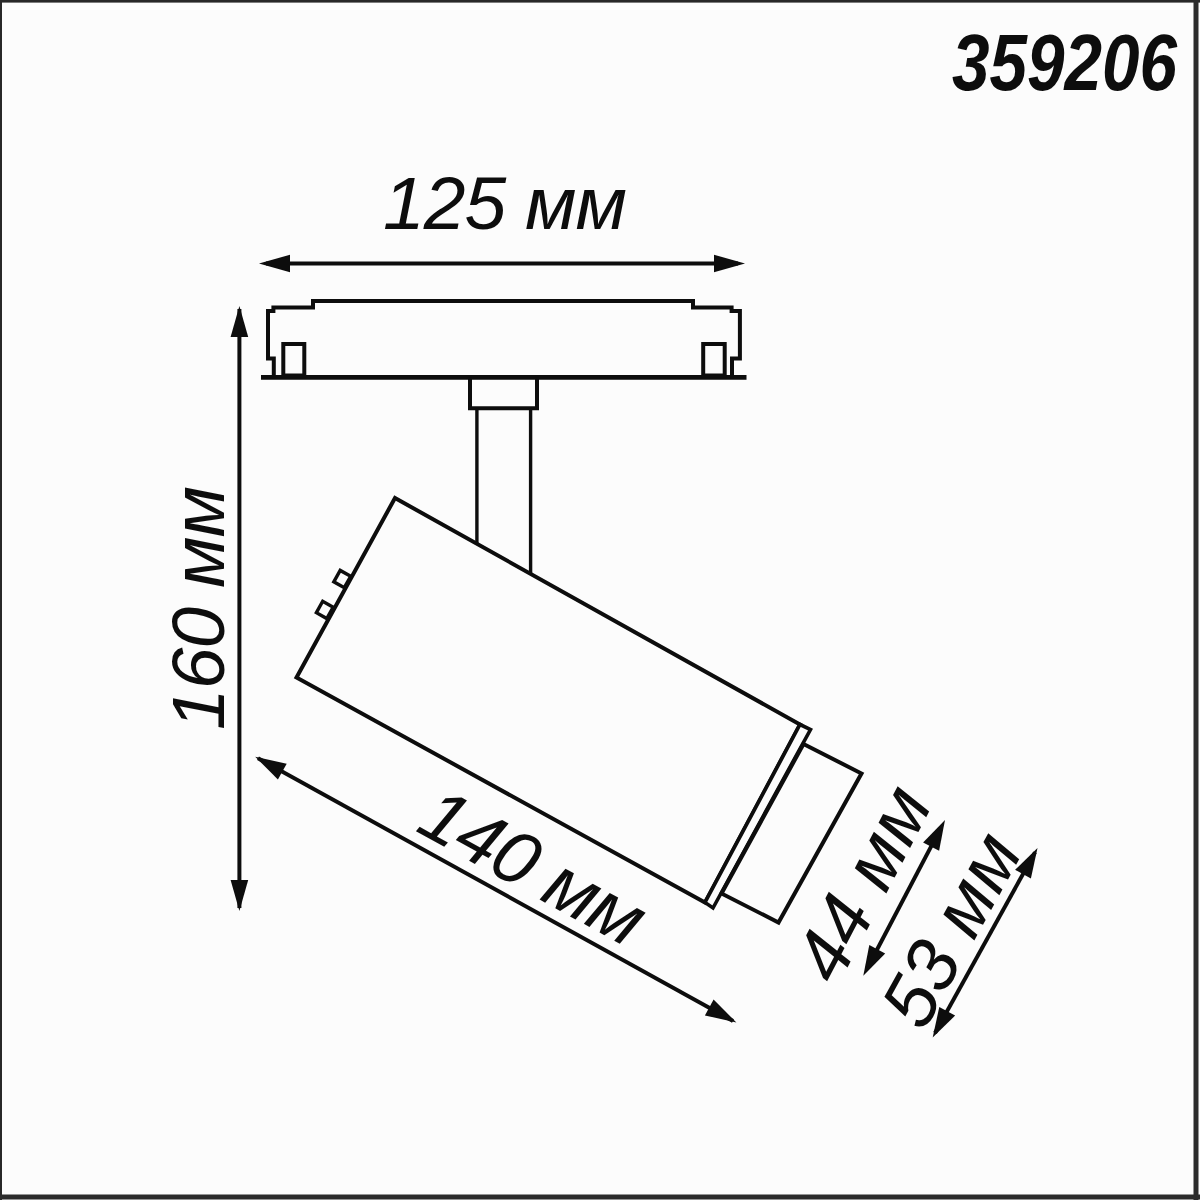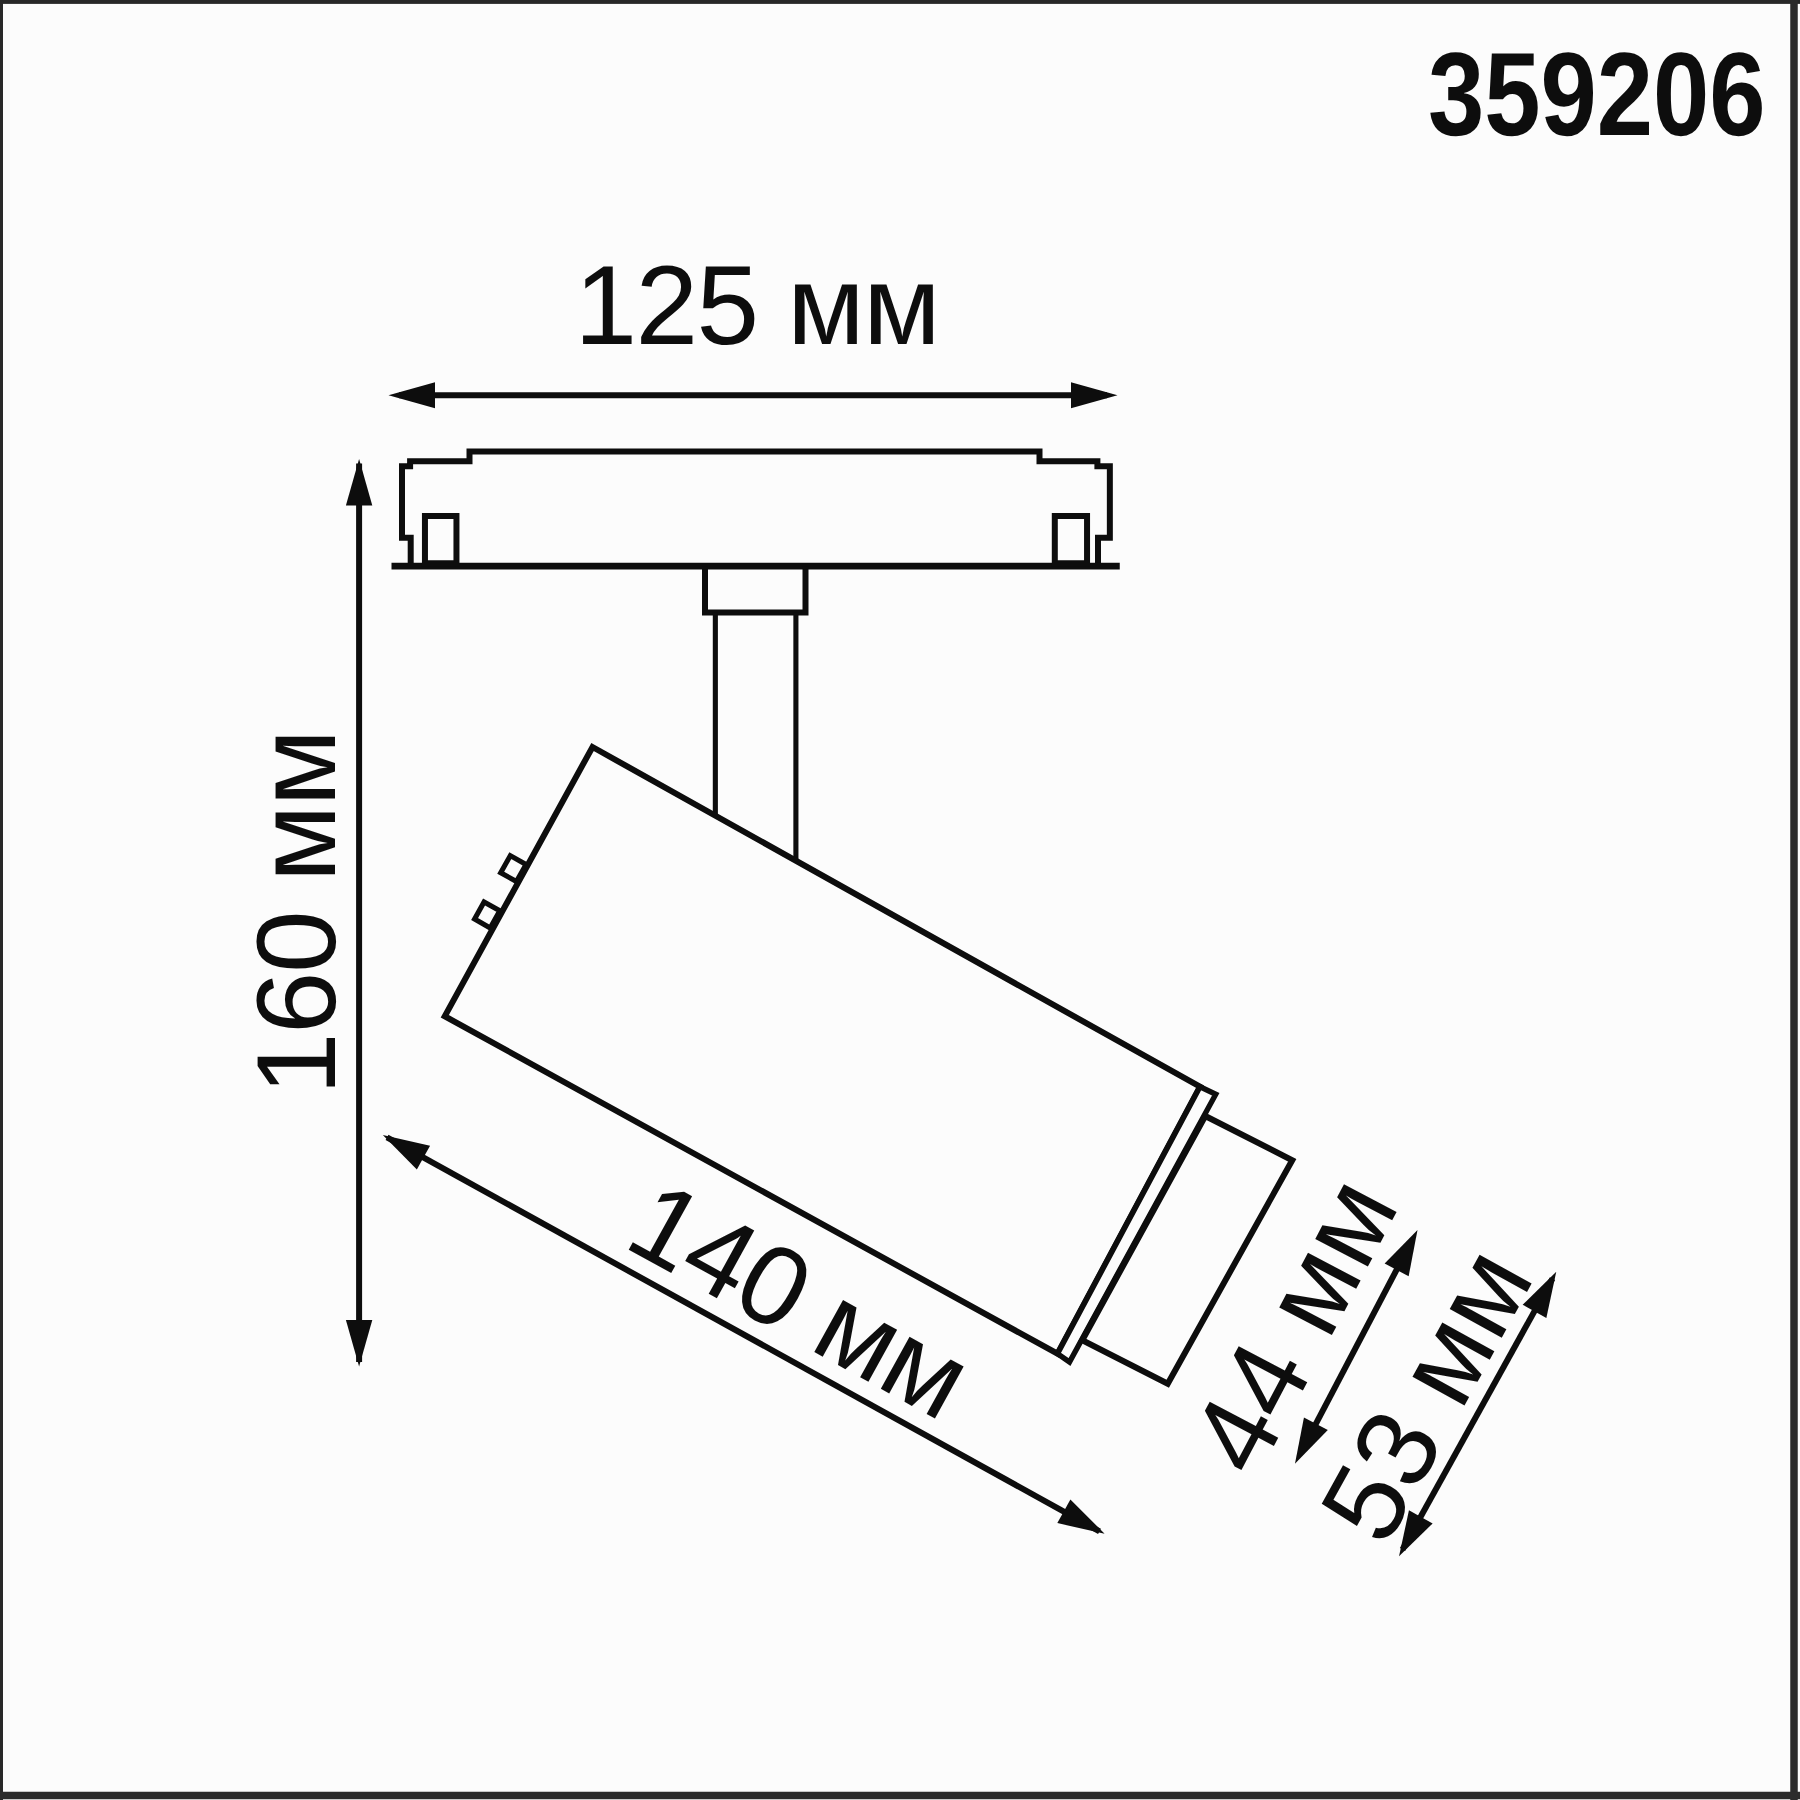--- a/index.html
+++ b/index.html
@@ -1,16 +1,16 @@
 <!DOCTYPE html>
 <html><head>
 <meta charset="utf-8">
 <style>
   html,body{margin:0;padding:0;background:#ffffff;}
-  #page{position:relative;width:1200px;height:1200px;background:#fcfcfc;overflow:hidden;}
+  #page{position:relative;width:1200px;height:1200px;background:#fcfcfc;overflow:hidden;font-style:italic;}
   svg{display:block;}
   text{font-family:"Liberation Sans",sans-serif;fill:#0d0d0d;}
 </style>
 </head>
 <body>
 <div id="page">
 <svg width="1200" height="1200" viewBox="0 0 1200 1200">
   <rect x="0" y="0" width="1200" height="1200" fill="#fcfcfc"></rect>
   <rect x="0" y="0" width="1200" height="2.6" fill="#282828"></rect>
   <rect x="0" y="0" width="2" height="1200" fill="#282828"></rect>

